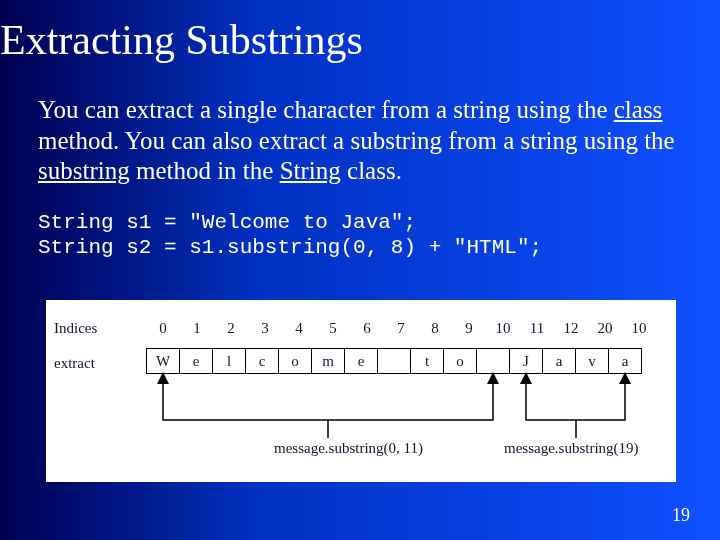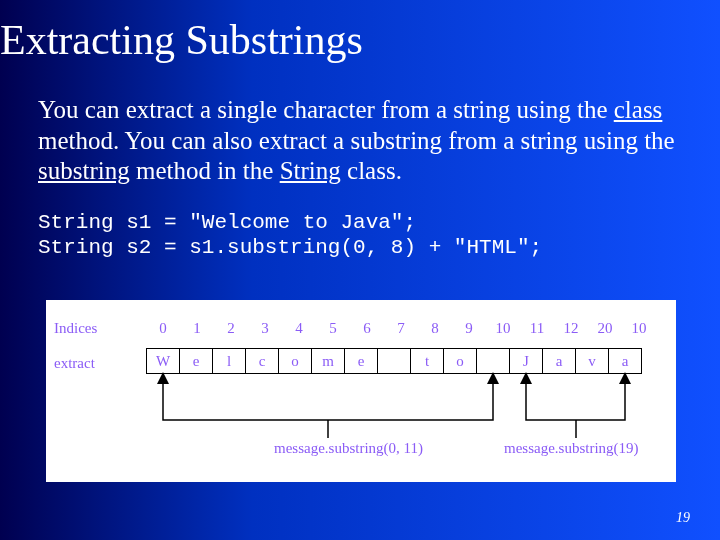--- a/index.html
+++ b/index.html
@@ -46,21 +46,21 @@
     line-height: 1.2;
     white-space: pre;
   }
   .diagram-box {
     position: absolute;
     top: 300px;
     left: 46px;
     width: 630px;
     height: 182px;
     background: white;
-    color: #8b5cf6;
+    color: #0f172a;
     font-family: "Times New Roman", serif;
   }
   .diagram-inner {
     position: relative;
     width: 100%;
     height: 100%;
     font-size: 15px;
   }
   .idx-label {
     position: absolute;
@@ -107,22 +107,21 @@
   }
   .ann {
     position: absolute;
     font-size: 15px;
   }
   .page-num {
     position: absolute;
     bottom: 14px;
     right: 30px;
     color: white;
-    font-size: 14px;
-    font-style: italic;
+    font-size: 18px;
   }
 </style>
 </head>
 <body>
 
 <div class="slide">
 
   <div class="title">Extracting Substrings</div>
 
   <div class="body-text">

